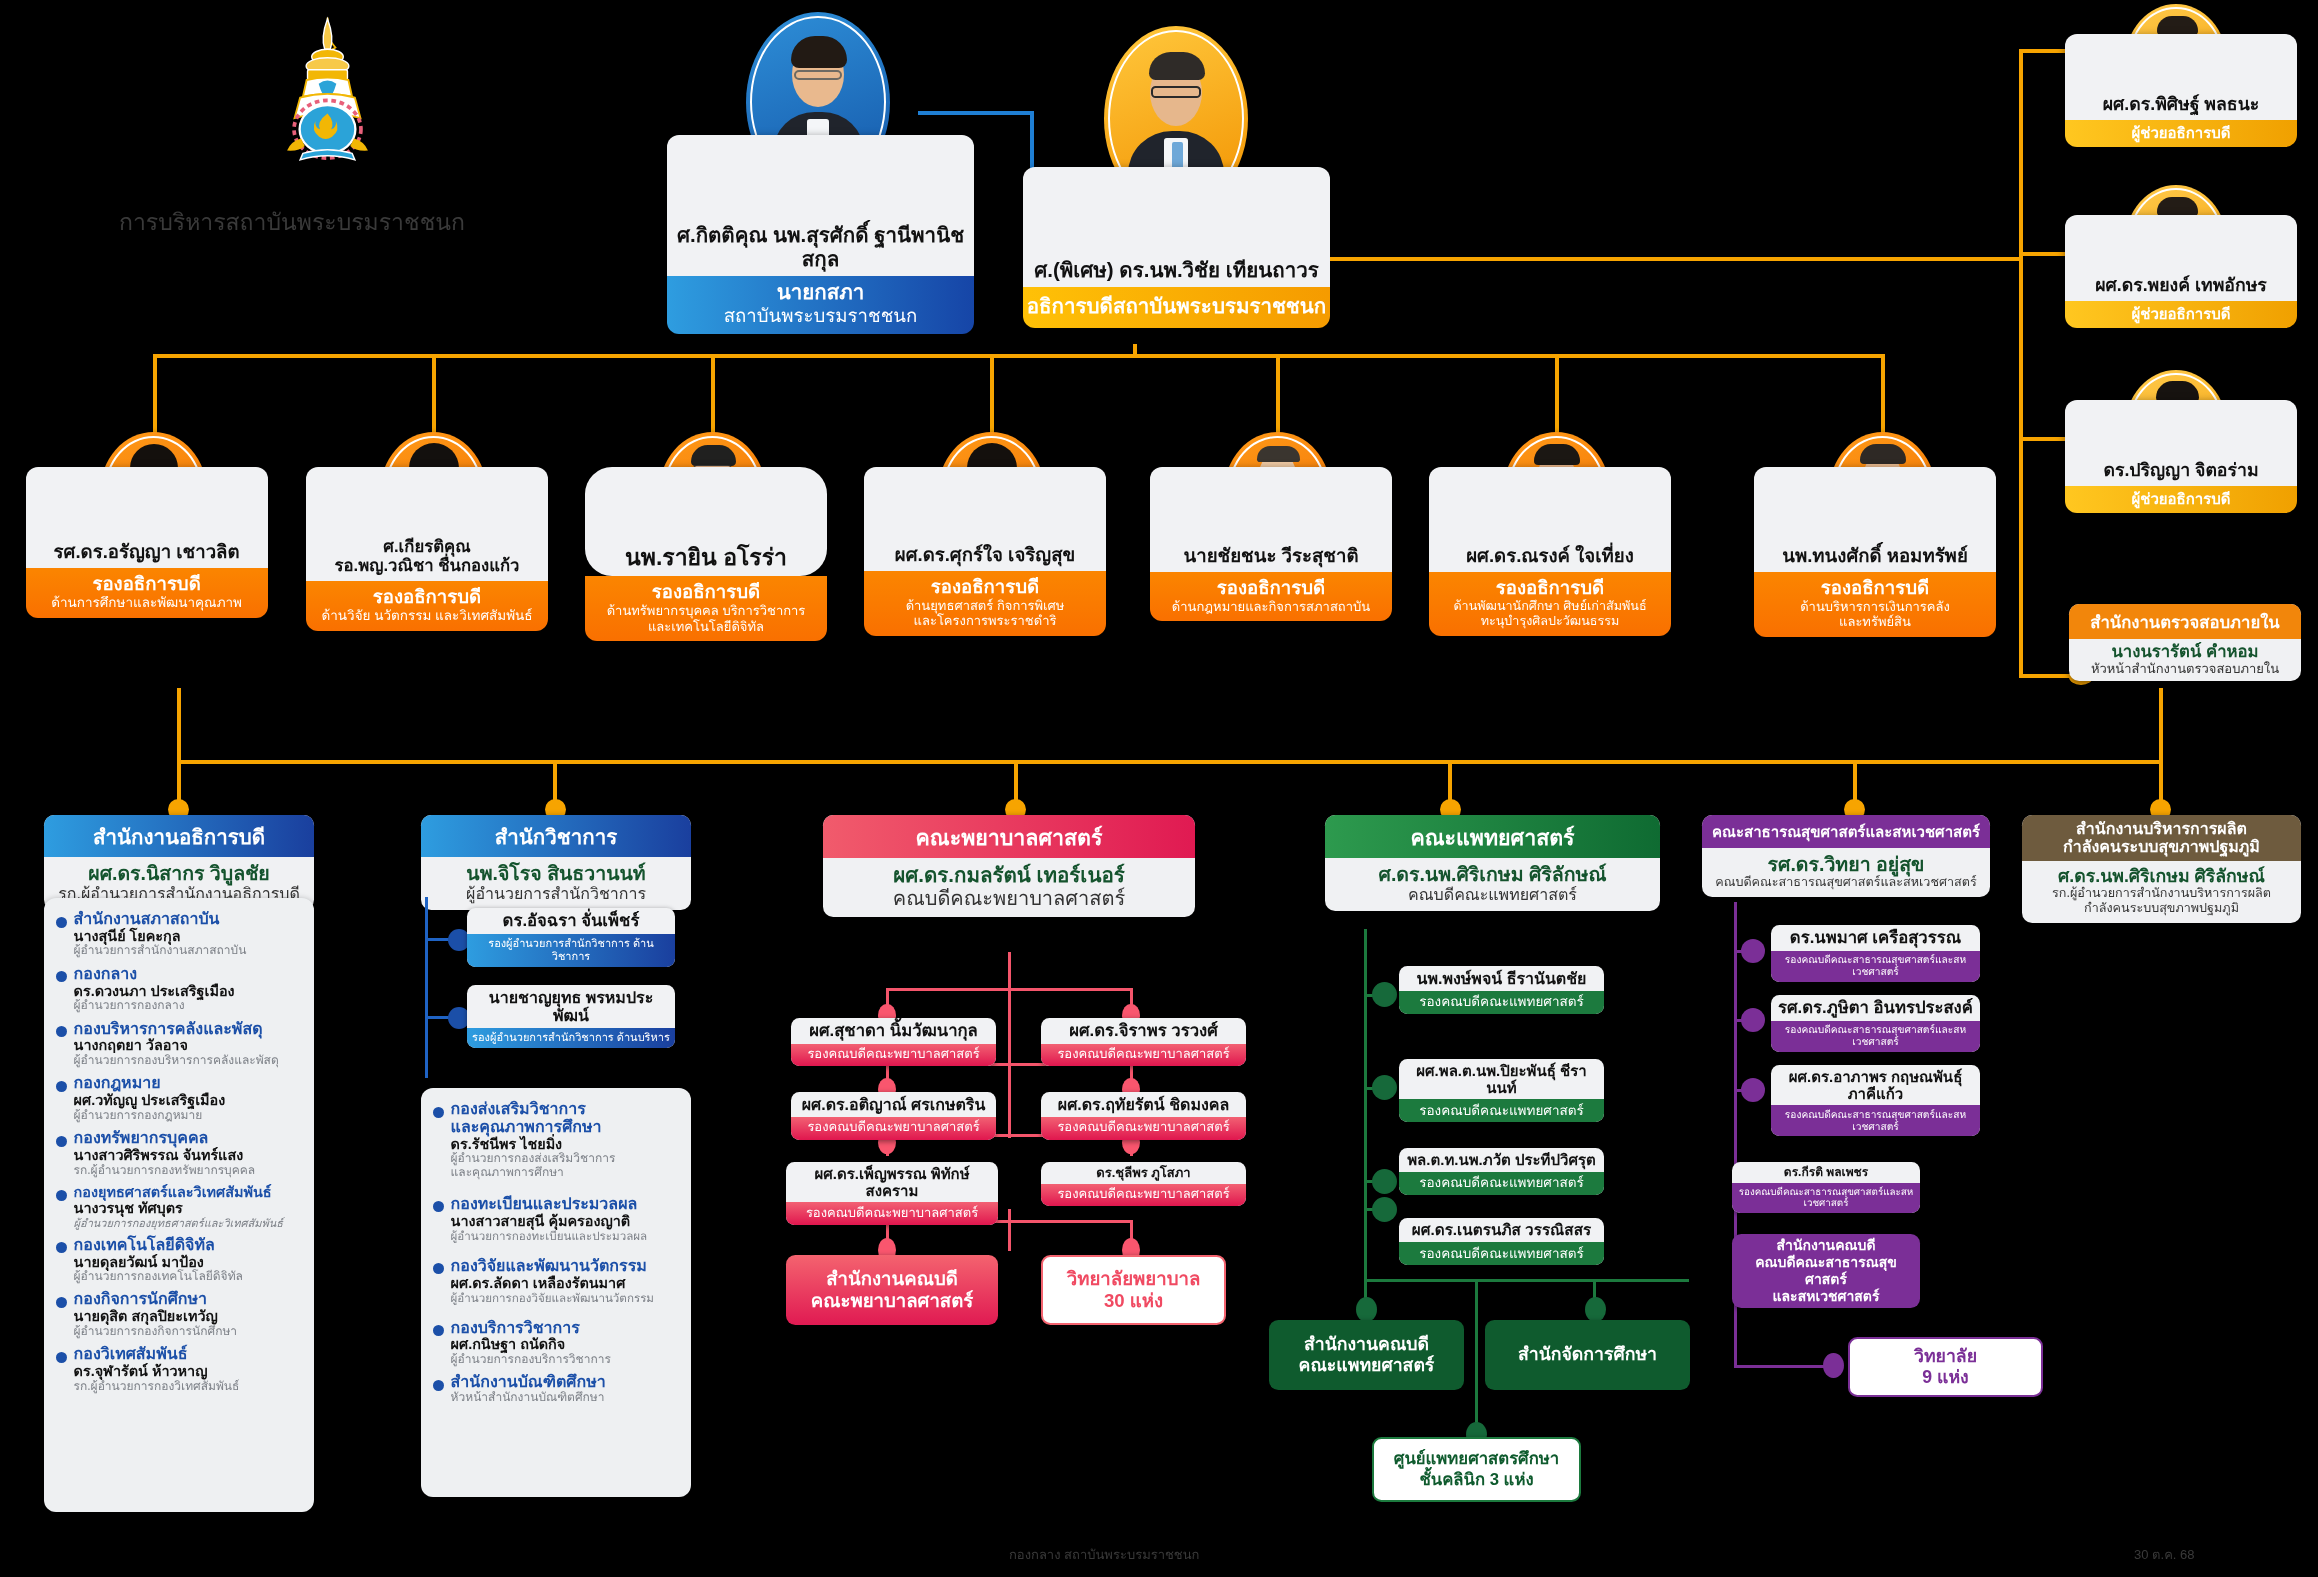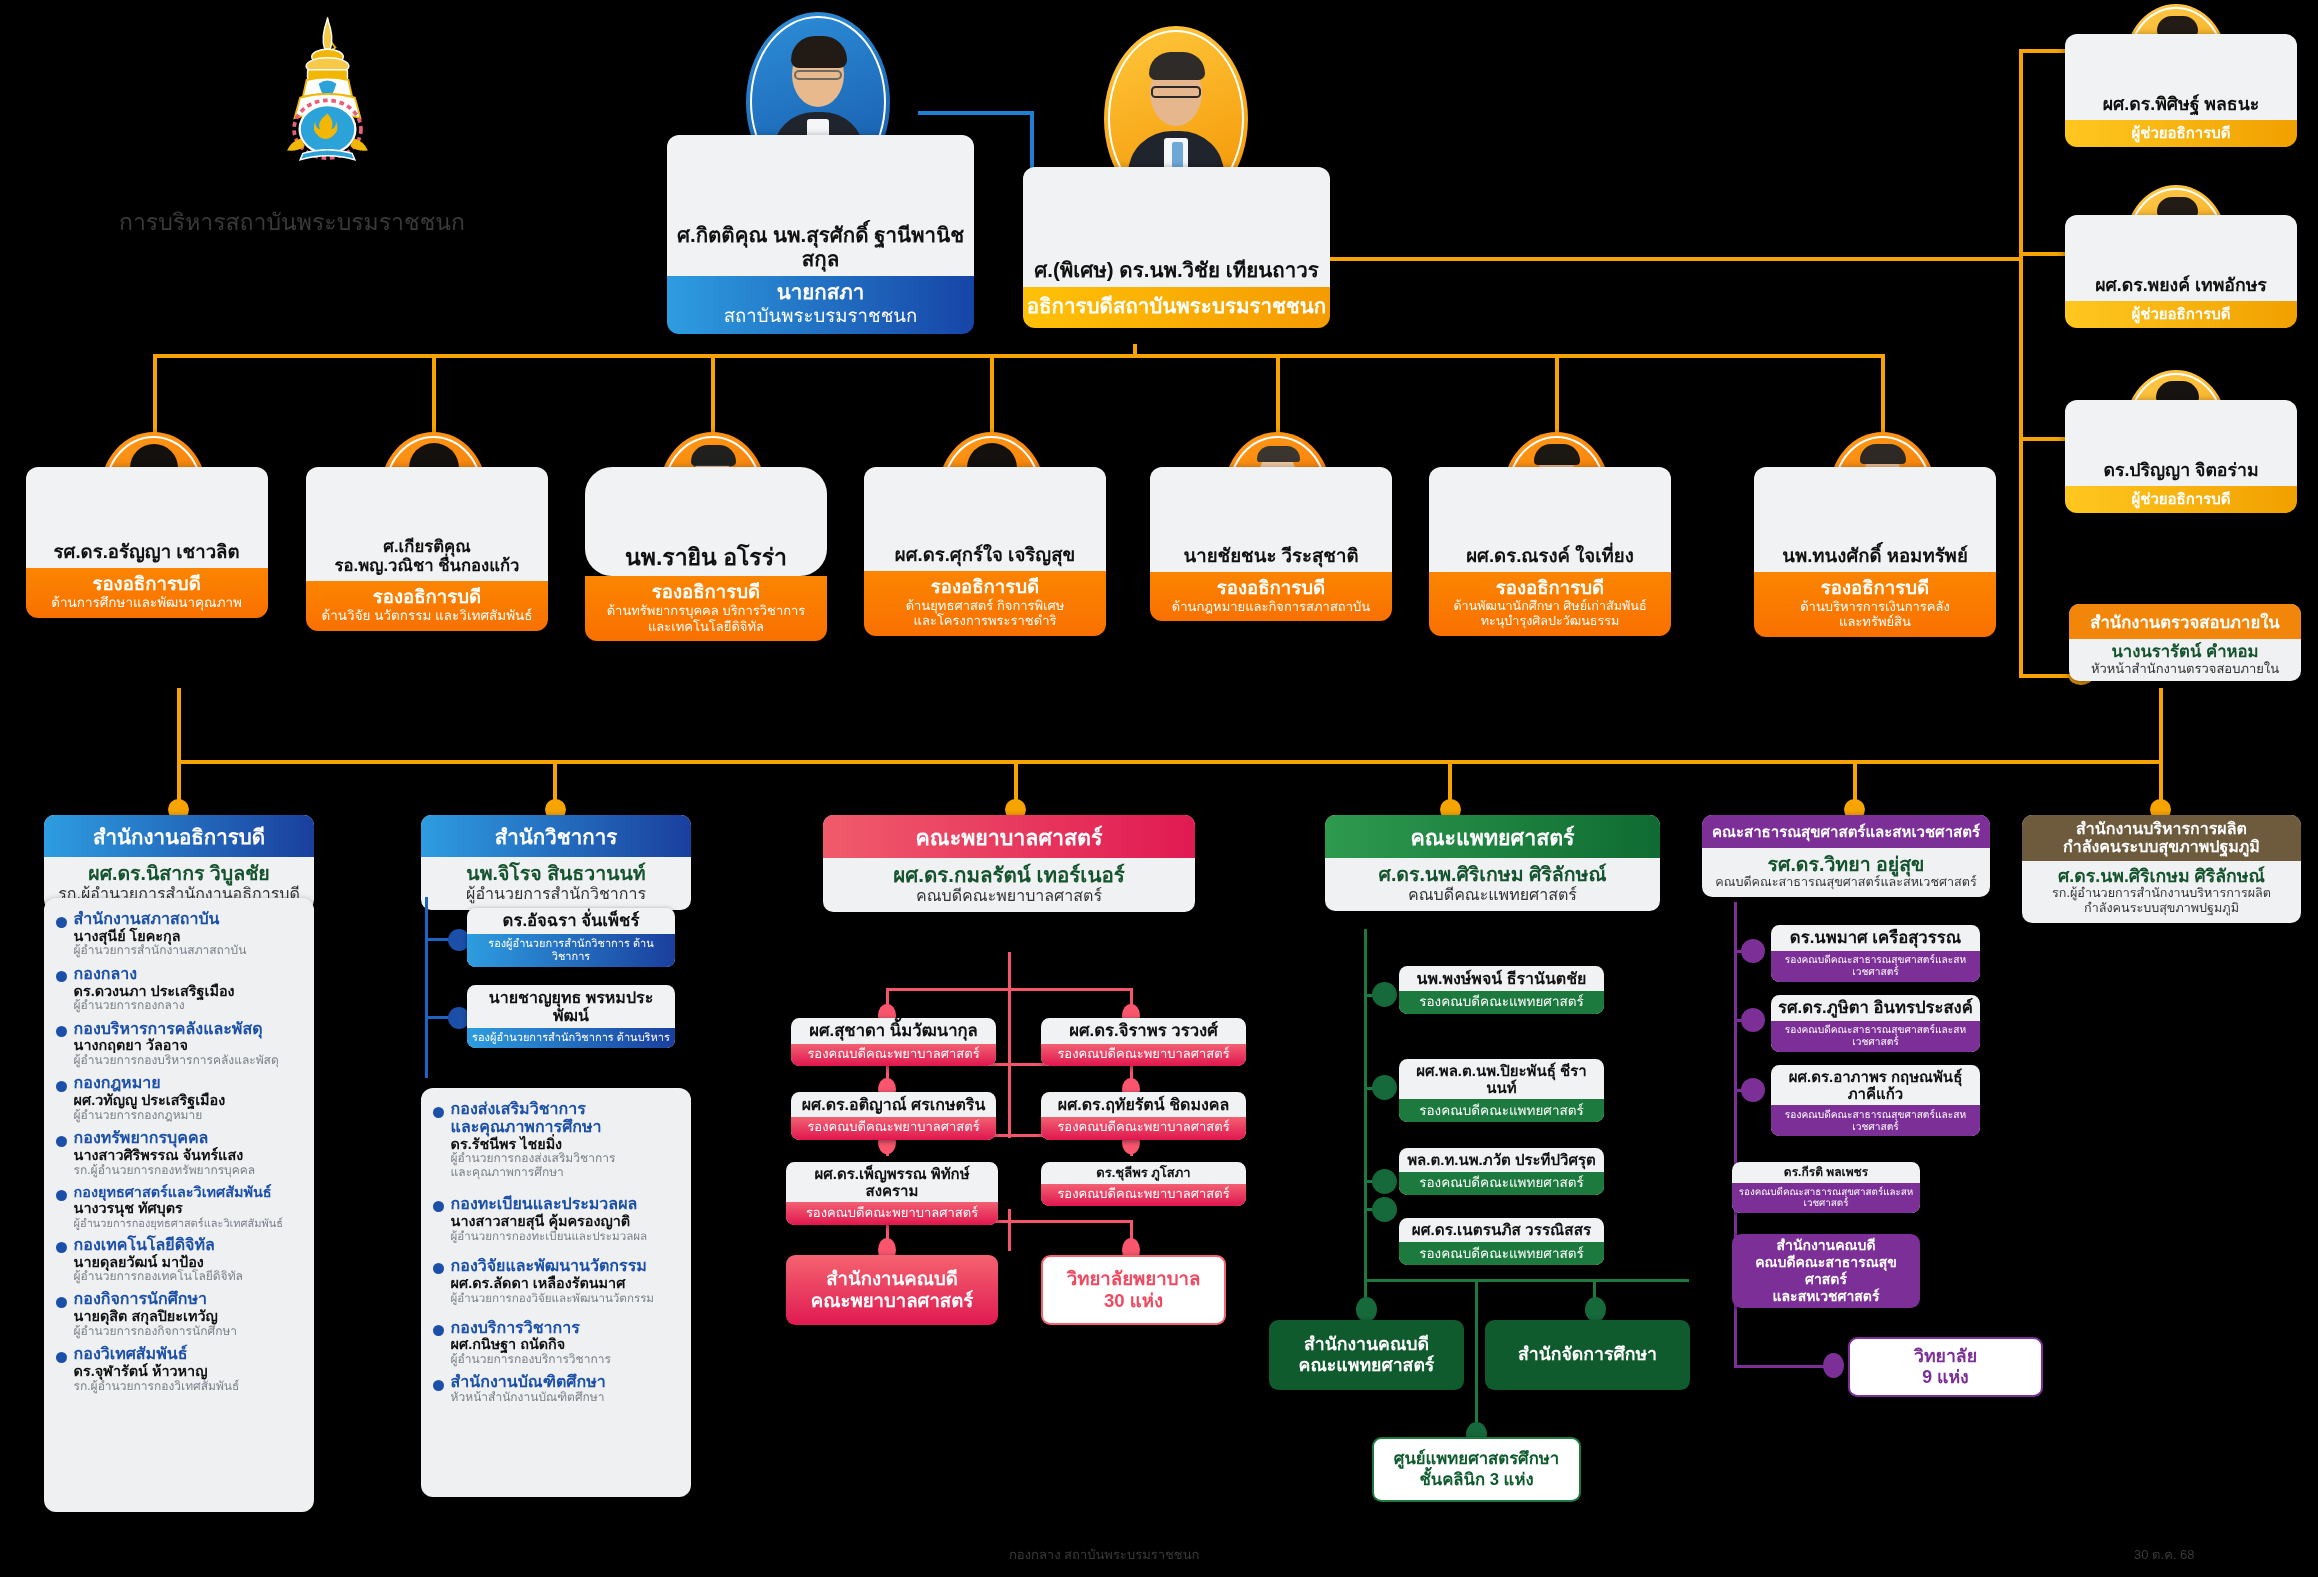--- a/index.html
+++ b/index.html
@@ -388,21 +388,21 @@
       <span class="t" style="display:block">กองทรัพยากรบุคคล</span>
       <span class="nm2" style="display:block">นางสาวศิริพรรณ จันทร์แสง</span>
       <span class="ps" style="display:block">รก.ผู้อำนวยการกองทรัพยากรบุคคล</span>
         </span>
       </div>
     <div class="li">
         <span class="bl"></span>
         <span class="tx">
       <span class="t" style="display:block;font-size:14.4px;">กองยุทธศาสตร์และวิเทศสัมพันธ์</span>
       <span class="nm2" style="display:block">นางวรนุช ทัศบุตร</span>
-      <span class="ps" style="display:block;font-size:11px;">ผู้อำนวยการกองยุทธศาสตร์และวิเทศสัมพันธ์</span>
+      <span class="ps" style="display:block;font-size:11px;font-style:italic;">ผู้อำนวยการกองยุทธศาสตร์และวิเทศสัมพันธ์</span>
         </span>
       </div>
     <div class="li">
         <span class="bl"></span>
         <span class="tx">
       <span class="t" style="display:block">กองเทคโนโลยีดิจิทัล</span>
       <span class="nm2" style="display:block">นายดุลยวัฒน์ มาป้อง</span>
       <span class="ps" style="display:block">ผู้อำนวยการกองเทคโนโลยีดิจิทัล</span>
         </span>
       </div>
@@ -487,21 +487,21 @@
       <span class="t" style="display:block">สำนักงานบัณฑิตศึกษา</span>
       <span class="ps" style="display:block">หัวหน้าสำนักงานบัณฑิตศึกษา</span>
         </span>
       </div>
   </div>
 
   <div class="hdrbox" style="left:823px;top:815px;width:372px;">
     <div class="hd" style="background:linear-gradient(90deg,#f15b6c,#e01a52);font-size:21.4px;">คณะพยาบาลศาสตร์</div>
     <div class="bd">
       <div class="n" style="font-size:20.5px;">ผศ.ดร.กมลรัตน์ เทอร์เนอร์</div>
-      <div class="p" style="font-size:16px;">คณบดีคณะพยาบาลศาสตร์</div>
+      <div class="p" style="font-size:20px;">คณบดีคณะพยาบาลศาสตร์</div>
     </div>
   </div>
 
   <div class="ln pink" style="left:1008px;top:952px;width:2.8px;height:36px;"></div>
   <div class="ln pink" style="left:886px;top:988px;width:246px;height:2.8px;"></div>
   <div class="ln pink" style="left:886px;top:988px;width:2.8px;height:23px;"></div>
   <div class="ln pink" style="left:1130px;top:988px;width:2.8px;height:23px;"></div>
   <div class="dot pink" style="left:878px;top:1004px;width:17.7px;height:23px;"></div>
   <div class="dot pink" style="left:1122px;top:1004px;width:17.7px;height:23px;"></div>
   <div class="ln pink" style="left:1008px;top:988px;width:2.8px;height:150px;"></div>

